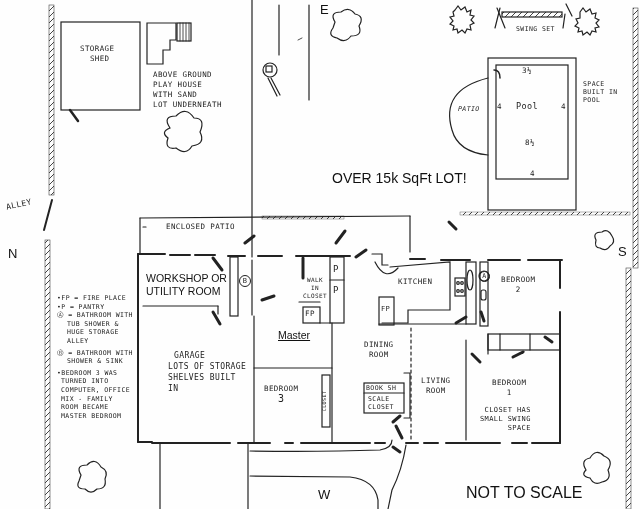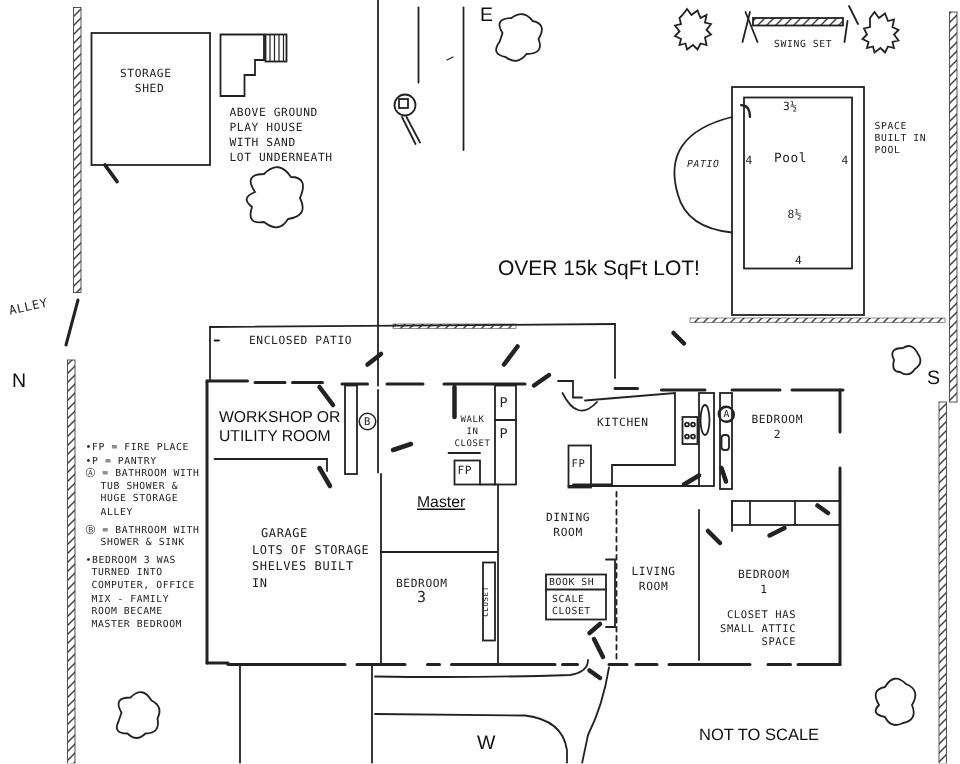--- a/index.html
+++ b/index.html
@@ -169,21 +169,21 @@
     </g>
 
   </svg>
 
   <div class="lbl t compass" style="left:8px;top:246px;">N</div>
   <div class="lbl t compass" style="left:320px;top:2px;">E</div>
   <div class="lbl t compass" style="left:618px;top:244px;">S</div>
   <div class="lbl t compass" style="left:318px;top:487px;">W</div>
 
   <div class="lbl t" style="left:332px;top:170px;font-size:14px;">OVER 15k SqFt LOT!</div>
-  <div class="lbl t" style="left:466px;top:484px;font-size:11px;">NOT TO SCALE</div>
+  <div class="lbl t" style="left:466px;top:484px;font-size:16px;">NOT TO SCALE</div>
   <div class="lbl h" style="left:6px;top:200px;transform:rotate(-12deg);font-size:8px;">ALLEY</div>
 
   <div class="lbl h" style="left:80px;top:44px;text-align:center;">
     <span class="legend-line">STORAGE</span>
     <span class="legend-line" style="padding-left:5px;">SHED</span>
   </div>
   <div class="lbl h" style="left:153px;top:70px;">
     <span class="legend-line">ABOVE GROUND</span>
     <span class="legend-line">PLAY HOUSE</span>
     <span class="legend-line">WITH SAND</span>
@@ -253,21 +253,21 @@
     <span class="legend-line">SCALE</span>
     <span class="legend-line">CLOSET</span>
   </div>
 
   <div class="lbl h" style="left:492px;top:378px;text-align:center;">
     <span class="legend-line">BEDROOM</span>
     <span class="legend-line">1</span>
   </div>
   <div class="lbl h" style="left:480px;top:406px;font-size:7px;line-height:9px;text-align:right;">
     <span class="legend-line">CLOSET HAS</span>
-    <span class="legend-line">SMALL ATTIC</span>
+    <span class="legend-line">SMALL SWING</span>
     <span class="legend-line">SPACE</span>
   </div>
 
   <div class="lbl h" style="left:57px;top:294px;font-size:6.5px;line-height:8.6px;">
     <span class="legend-line">•FP = FIRE PLACE</span>
     <span class="legend-line">•P = PANTRY</span>
     <span class="legend-line">Ⓐ = BATHROOM WITH</span>
     <span class="legend-line" style="padding-left:10px;">TUB SHOWER &amp;</span>
     <span class="legend-line" style="padding-left:10px;">HUGE STORAGE</span>
     <span class="legend-line" style="padding-left:10px;margin-bottom:3px;">ALLEY</span>

